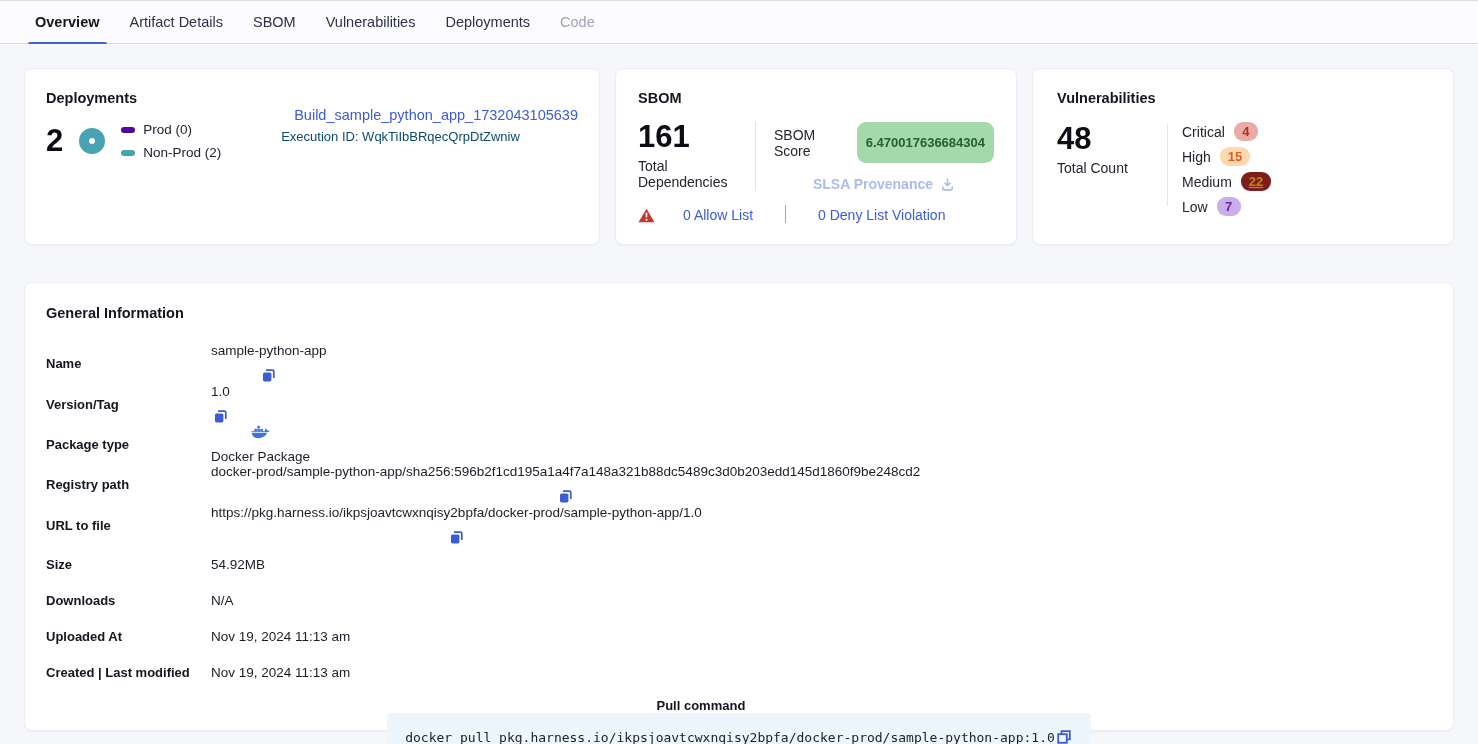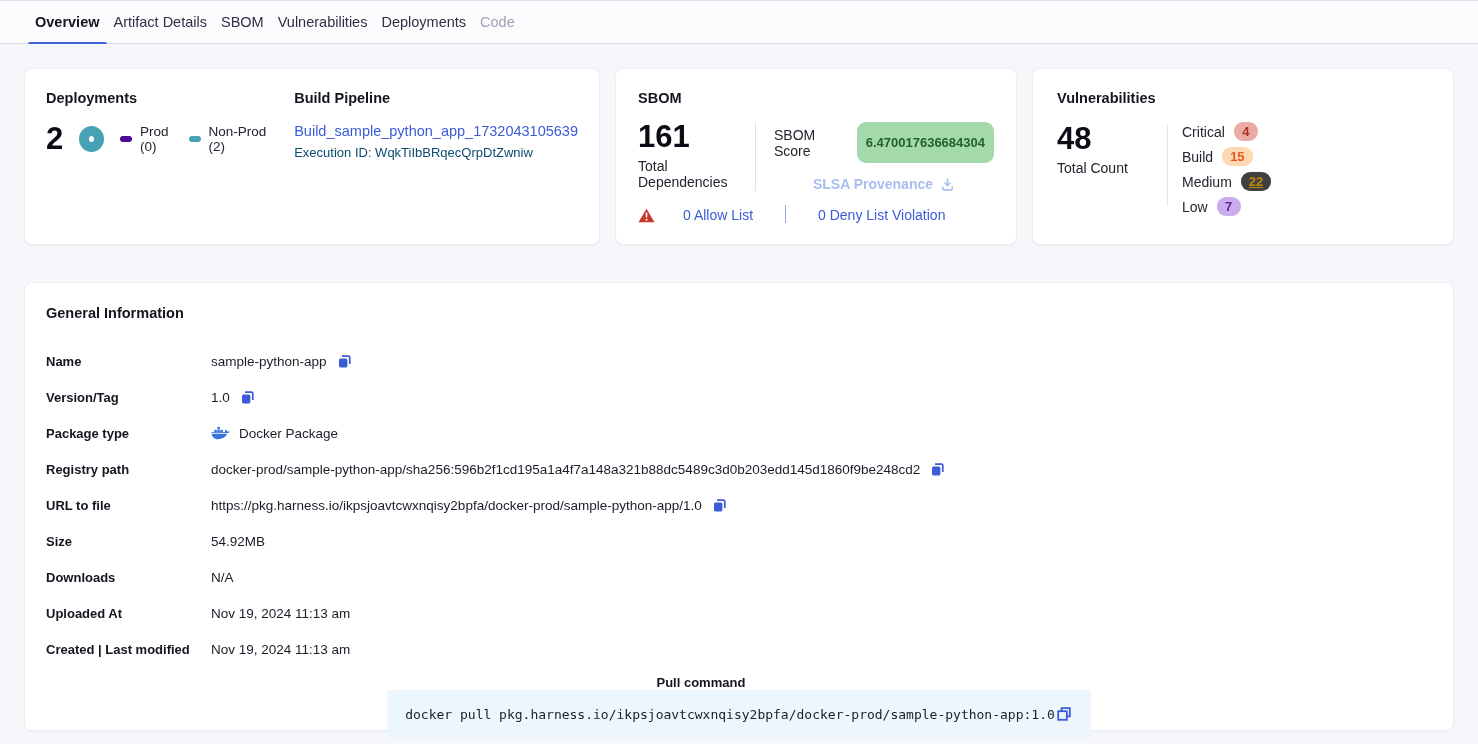--- a/index.html
+++ b/index.html
@@ -13,21 +13,21 @@
 
   
   .tabbar {
     height:44px;
     background:#fcfcfe;
     border-top:1px solid #dcdee8;
     border-bottom:1px solid #d9dbe5;
     display:flex;
     align-items:stretch;
     padding-left:32px;
-    gap:8px;
+    gap:24px;
   }
   .tab {
     display:flex; align-items:center;
     font-size:14.5px;
     color:#2e3044;
     cursor:pointer;
     position:relative;
     padding:0 3px;
     white-space:nowrap;
   }
@@ -52,26 +52,26 @@
   
   .card-deploy { width:576px; height:177px; padding:21px; display:flex; gap:20px; }
   .deploy-left { width:232px; }
   .deploy-viz { display:flex; align-items:center; gap:16px; margin-top:16px; }
   .big-num { font-size:31px; font-weight:700; color:#0b0c14; line-height:1.1; }
   .donut {
     width:26px; height:26px;
     border:10px solid #47a3b3;
     border-radius:50%;
   }
-  .legend { display:flex; flex-direction:row; gap:8px; }
+  .legend { display:flex; flex-direction:column; gap:8px; }
   .legend-item { display:flex; align-items:center; gap:8px; font-size:13.5px; color:#23242f; }
   .legend-swatch { width:14px; height:6px; border-radius:3px; }
   .swatch-prod { background:#4d0a96; }
   .swatch-nonprod { background:#47a3b3; }
-  .bp-link { color:#3b5bd7; font-size:14.5px; margin-top:17px; display:inline-block; cursor:pointer; text-decoration:none; }
+  .bp-link { color:#3b5bd7; font-size:14.5px; margin-top:17px; display:inline-block; cursor:pointer; text-decoration:none;margin-left:13px; }
   .bp-exec { color:#0c4a6e; font-size:13px; margin-top:6px; }
 
   
   .card-sbom { width:402px; height:177px; padding:21px 22px; display:flex; flex-direction:column; }
   .sbom-mid { display:flex; margin-top:14px; flex:1; }
   .sbom-total { width:117px; }
   .total-label { font-size:14px; color:#23242f; margin-top:4px; }
   .vdiv { width:1px; background:#e2e4ec; margin:2px 0 10px 0; }
   .sbom-right { flex:1; padding-left:18px; display:flex; flex-direction:column; align-items:center; }
   .score-row { display:flex; align-items:center; gap:10px; margin-top:2px; }
@@ -88,29 +88,29 @@
 
   
   .card-vuln { flex:1; height:177px; padding:21px 24px; }
   .vuln-mid { display:flex; margin-top:16px; }
   .vuln-total { width:110px; }
   .sev-list { display:flex; flex-direction:column; gap:6px; padding-left:14px; }
   .sev-row { display:flex; align-items:center; gap:9px; font-size:14px; color:#23242f; }
   .pill-sev { min-width:24px; text-align:center; padding:1px 8px; }
   .pill-critical { background:#eaaba5; color:#ad2e24; }
   .pill-high     { background:#fcd9b1; color:#e25c1d; }
-  .pill-medium   { background:#404040; color:#bf8a0a;text-decoration:underline; }
+  .pill-medium   { background:#7f1d1d; color:#bf8a0a;text-decoration:underline; }
   .pill-low      { background:#cbadee; color:#5c2d93; }
 
   
   .card-general { margin-top:37px; height:449px; padding:22px 21px; }
   .gi-rows { margin-top:22px; }
   .gi-row { display:flex; align-items:center; min-height:36px; }
   .gi-label { width:165px; font-weight:700; font-size:13px; color:#14151f; flex:none; }
-  .gi-value { font-size:13.5px; color:#1c1d28; display:flex; align-items:center; gap:9px; word-break:break-all; }
+  .gi-value { font-size:13.5px; color:#1c1d28; display:flex; align-items:center; gap:9px; word-break:break-all;flex-direction:column; }
   .copy-btn { display:inline-flex; cursor:pointer; flex:none; }
   .gi-row-pull { margin-top:8px; align-items:center;flex-direction:column; }
   .pull-box {
     flex:1; background:#edf6fd; border-radius:3px;
     display:flex; align-items:center; justify-content:space-between;
     padding:15px 18px; gap:0;
   }
   .pull-cmd { font-family:"DejaVu Sans Mono", monospace; font-size:13px; color:#20222e; white-space:nowrap; }
   .icon { display:inline-flex; flex:none; }
 </style>
@@ -142,21 +142,20 @@
               <span>Prod (0)</span>
             </div>
             <div class="legend-item">
               <span class="legend-swatch swatch-nonprod"></span>
               <span>Non-Prod (2)</span>
             </div>
           </div>
         </div>
       </div>
       <div class="deploy-right">
-        <div class="card-title">Build Pipeline</div>
         <a class="bp-link">Build_sample_python_app_1732043105639</a>
         <div class="bp-exec">Execution ID: WqkTiIbBRqecQrpDtZwniw</div>
       </div>
     </div>
 
     <div class="card card-sbom">
       <div class="card-title">SBOM</div>
       <div class="sbom-mid">
         <div class="sbom-total">
           <div class="big-num">161</div>
@@ -200,21 +199,21 @@
           <div class="big-num">48</div>
           <div class="total-label">Total Count</div>
         </div>
         <div class="vdiv"></div>
         <div class="sev-list">
           <div class="sev-row">
             <span>Critical</span>
             <span class="pill pill-sev pill-critical">4</span>
           </div>
           <div class="sev-row">
-            <span>Build</span>
+            <span>High</span>
             <span class="pill pill-sev pill-high">15</span>
           </div>
           <div class="sev-row">
             <span>Medium</span>
             <span class="pill pill-sev pill-medium">22</span>
           </div>
           <div class="sev-row">
             <span>Low</span>
             <span class="pill pill-sev pill-low">7</span>
           </div>

